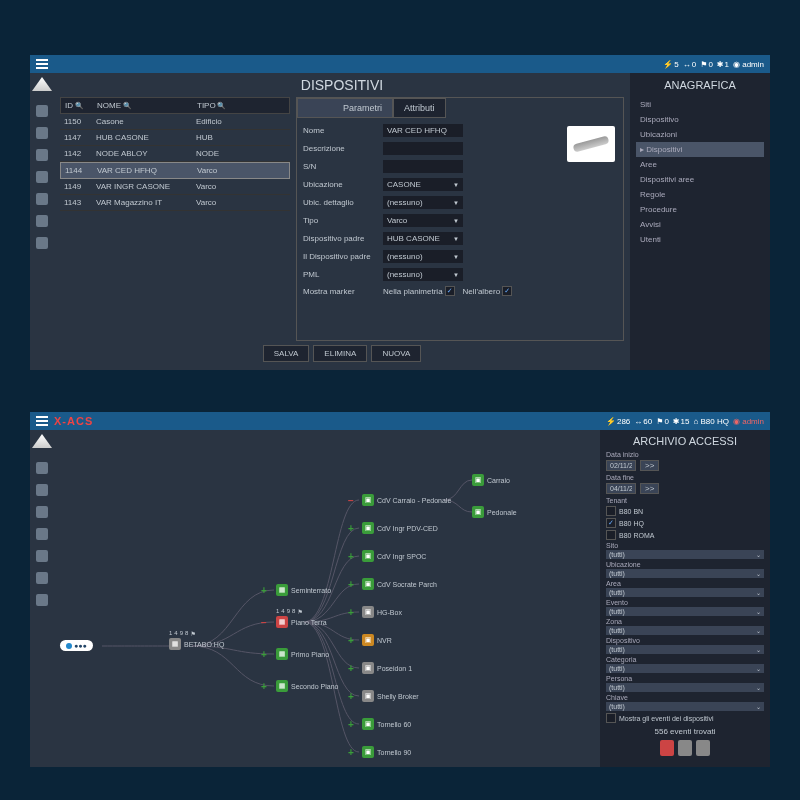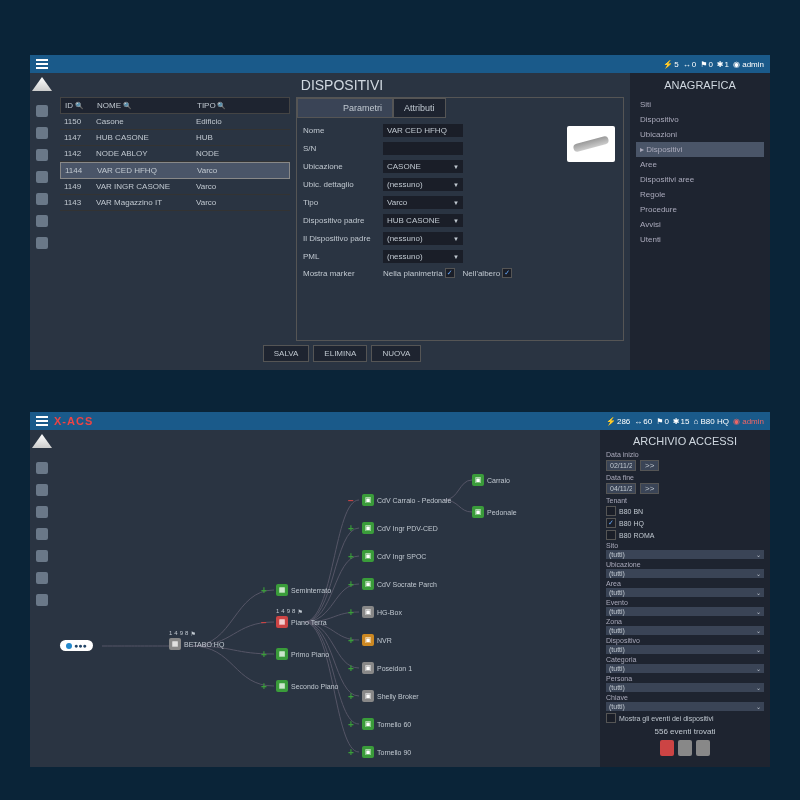--- a/index.html
+++ b/index.html
@@ -167,20 +167,24 @@
           </div>
           <div class="form-body">
             <div class="product-img">
                 <div class="handle"></div>
               </div>
             <div class="form-row">
                 <label>Nome</label>
                 <input value="VAR CED HFHQ" style="">
               </div>
             <div class="form-row">
+                <label>Descrizione</label>
+                <input style="">
+              </div>
+            <div class="form-row">
                 <label>S/N</label>
                 <input style="">
               </div>
             <div class="form-row">
                 <label>Ubicazione</label>
                 <div class="sel">
                   <span>CASONE</span>
                   <span class="caret">▼</span>
                 </div>
               </div>

